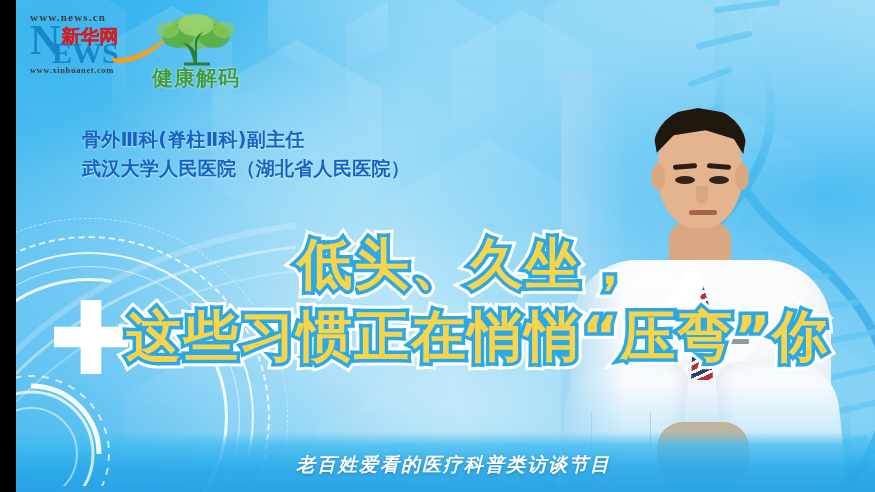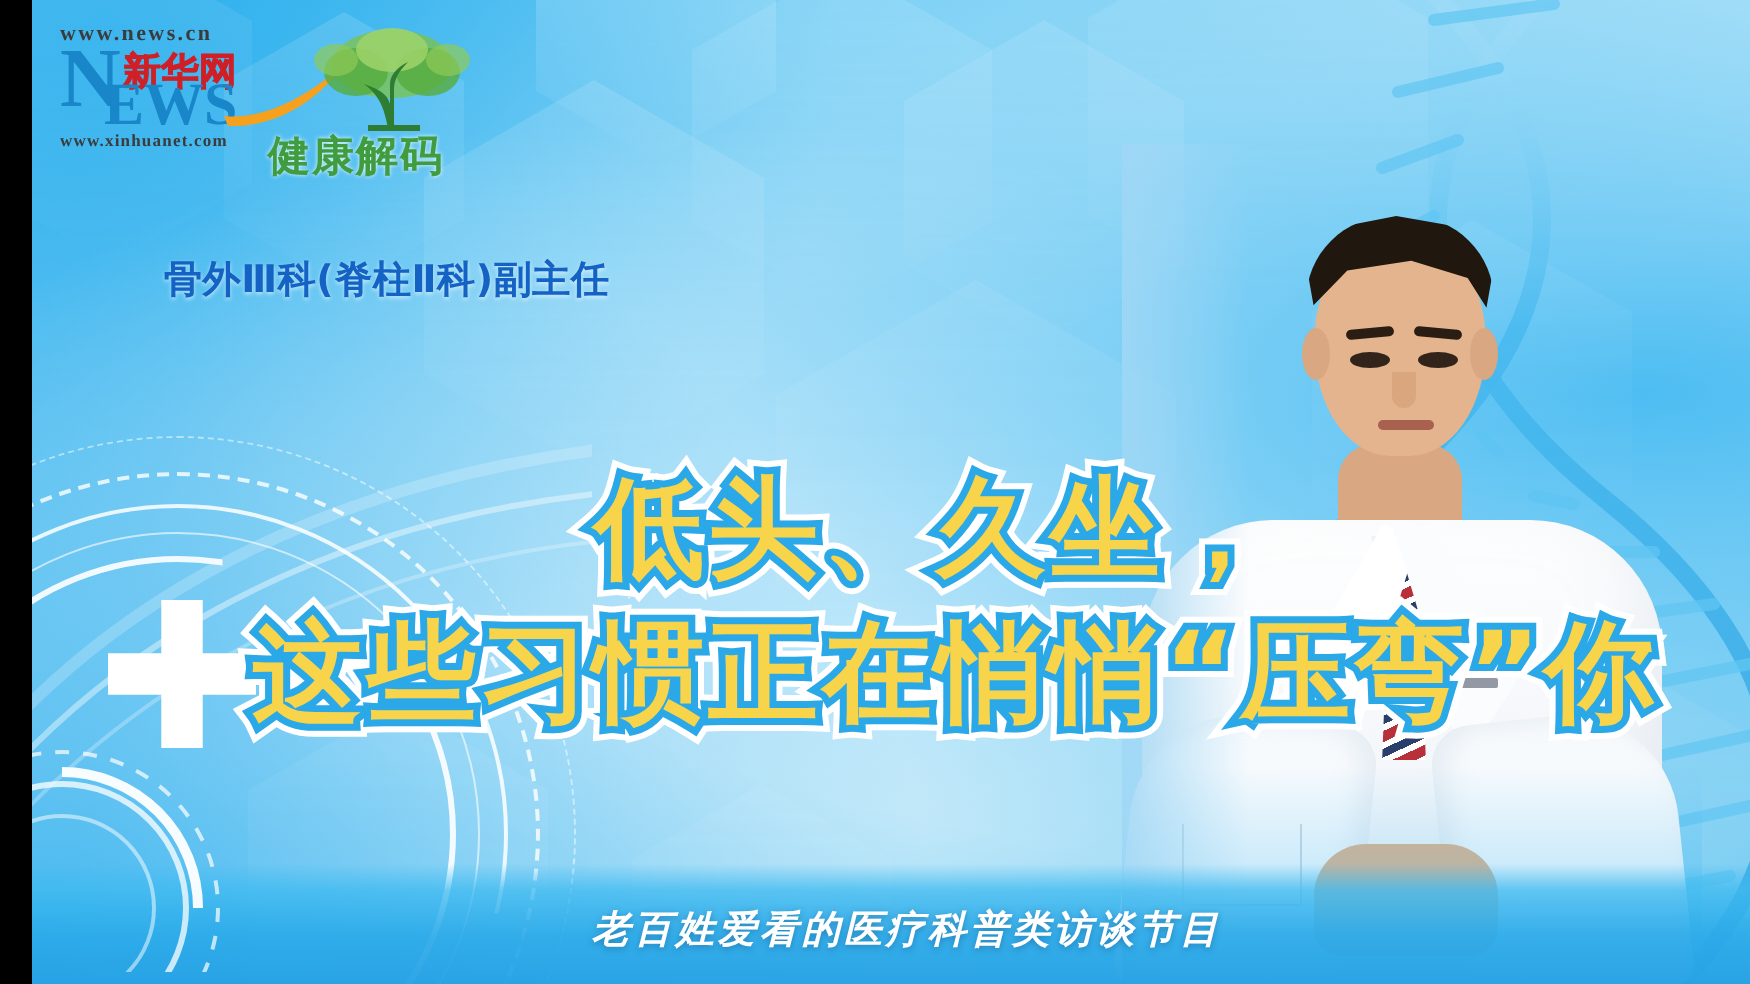--- a/index.html
+++ b/index.html
@@ -96,21 +96,21 @@
   .xh-n{font-family:"Liberation Serif",serif;font-size:42px;font-weight:700;color:#1886c8;line-height:.78;}
   .xh-cn{margin-left:1px;margin-top:3px;font-size:19px;font-weight:700;color:#cf2027;letter-spacing:0px;
     font-family:Liberation Sans, sans-serif;line-height:1;
     -webkit-text-stroke:0.4px #cf2027;}
   .xh-ews{font-family:"Liberation Serif",serif;font-size:30px;font-weight:700;color:#1886c8;line-height:.66;margin-left:22px;margin-top:-14px;}
   .xh-foot{font-size:8.5px;font-weight:700;letter-spacing:.6px;color:#3b3b3b;
     font-family:"Liberation Serif",serif;margin-top:2px;}
   .xh-swoosh{position:absolute;left:96px;top:30px;width:62px;height:34px;}
 
   .jkjm{position:absolute;left:118px;top:12px;width:124px;height:80px;}
-  .jkjm-label{position:absolute;left:0;bottom:0;width:124px;
+  .jkjm-label{position:absolute;left:0;bottom:0;width:124px;text-align:center;
     font-size:21px;font-weight:700;color:#3f9c3f;letter-spacing:1px;
     font-family:"DejaVu Sans",sans-serif;
     text-shadow:0 0 2px rgba(255,255,255,.9);}
 
   
   .info{position:absolute;left:66px;top:124px;color:#1362c4;}
   .info .l1{display:flex;align-items:baseline;}
   .info .name{font-size:27px;font-weight:700;letter-spacing:10px;color:#1362c4;
     font-family:"DejaVu Sans",sans-serif;text-shadow:0 1px 2px rgba(255,255,255,.7);}
   .info .rank{font-size:17px;font-weight:700;margin-left:6px;color:#1e6fc9;
@@ -274,20 +274,21 @@
         <ellipse cx="90" cy="18" rx="11" ry="8" fill="#8ecb58" opacity=".7"></ellipse>
         <path d="M60 52 C 58 42, 56 36, 48 30 C 57 33, 60 36, 61 40 L61 30 C 61 26, 64 22, 70 19 C 65 24, 63 28, 63 33 L63 52 Z" fill="#2f7d33"></path>
         <path d="M50 52 h26" stroke="#2f7d33" stroke-width="3" fill="none"></path>
       </g>
     </svg>
     <div class="jkjm-label">健康解码</div>
   </div>
 
   <div class="info">
     <div class="l2">骨外Ⅲ科(脊柱Ⅱ科)副主任</div>
+    <div class="l3">武汉大学人民医院（湖北省人民医院）</div>
   </div>
 
   <div class="headline">
     <div id="line1" class="hl-wrap">
       <span class="hl-outer">低头、久坐，</span>
       <span class="hl-mid">低头、久坐，</span>
       <span class="hl-fill">低头、久坐，</span>
     </div>
     <div id="line2" class="hl-wrap">
       <span class="hl-outer">这些习惯正在悄悄“压弯”你</span>

